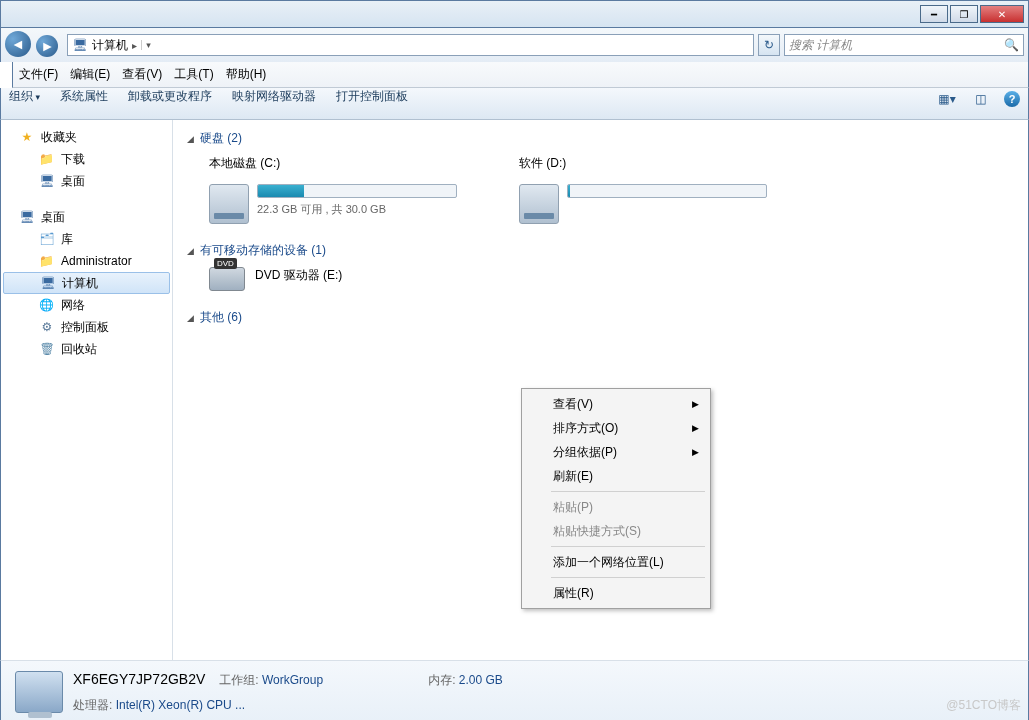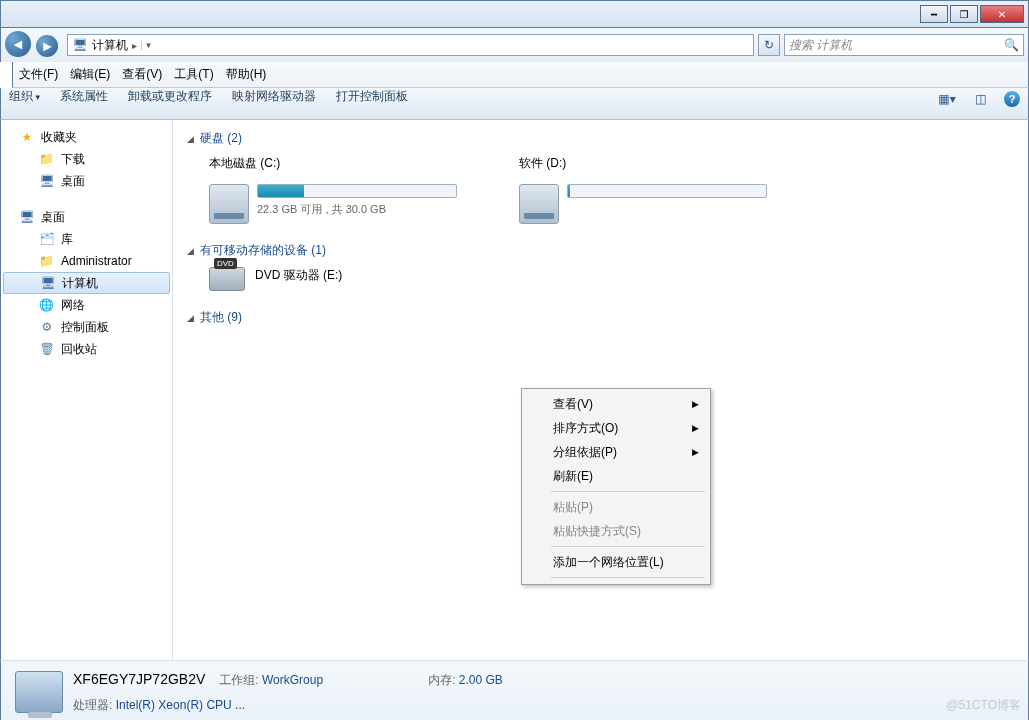--- a/index.html
+++ b/index.html
@@ -219,21 +219,21 @@
         <span class="tri">◢</span>
         <span>有可移动存储的设备 (1)</span>
       </div>
     <div class="device-row">
       <div class="dvd-icon"></div>
       <span>DVD 驱动器 (E:)</span>
     </div>
 
     <div class="section-hdr">
         <span class="tri">◢</span>
-        <span>其他 (9)</span>
+        <span>其他 (6)</span>
       </div>
   </div>
 </div>
 
 <div class="ctxmenu">
   <div class="ctxitem">
       <span>查看(V)</span>
       <span class="arrow">▶</span>
     </div>
   <div class="ctxitem">
@@ -252,20 +252,23 @@
       <span>粘贴(P)</span>
     </div>
   <div class="ctxitem disabled">
       <span>粘贴快捷方式(S)</span>
     </div>
   <div class="ctxsep"></div>
   <div class="ctxitem">
       <span>添加一个网络位置(L)</span>
     </div>
   <div class="ctxsep"></div>
+  <div class="ctxitem">
+      <span>属性(R)</span>
+    </div>
 </div>
 
 <div class="details">
   <div class="comp-big"></div>
   <div class="det-text">
     <div class="line1">
       <span class="name">XF6EGY7JP72GB2V</span>
       <span><span class="lbl">工作组:</span> <span class="val">WorkGroup</span></span>
       <span style="margin-left:91px;"><span class="lbl">内存:</span> <span class="val">2.00 GB</span></span>
     </div>

